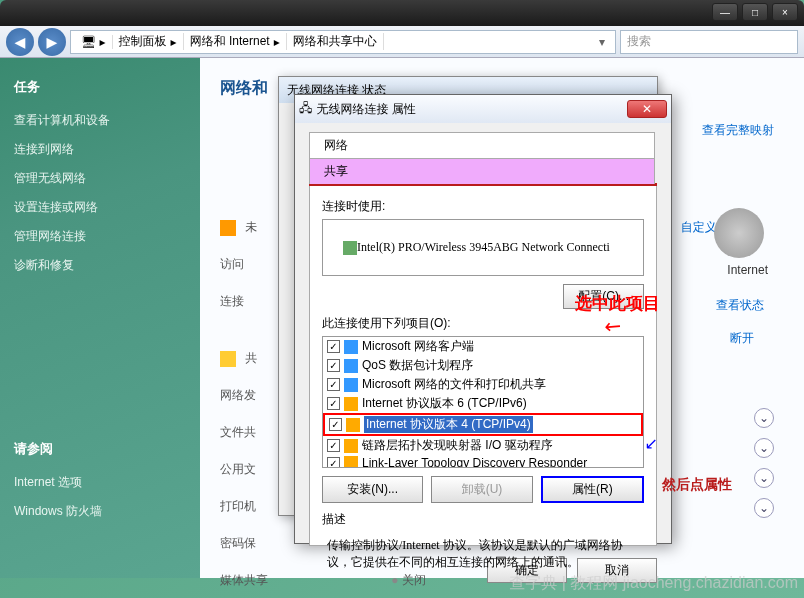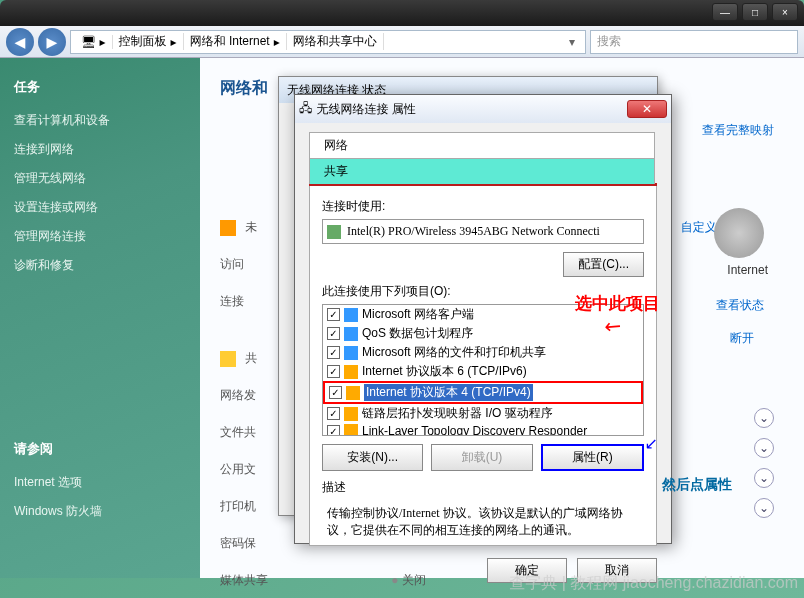--- a/index.html
+++ b/index.html
@@ -3,21 +3,21 @@
   <meta charset="utf-8">
   <style>
     * { margin: 0; padding: 0; box-sizing: border-box; font-family: "Microsoft YaHei", "SimSun", sans-serif; font-size: 12px; }
     body { width: 804px; height: 598px; background: linear-gradient(135deg, #4a9b7f 0%, #5ba88a 40%, #6eb89a 100%); overflow: hidden; position: relative; }
     .window-chrome { position: absolute; top: 0; left: 0; right: 0; height: 26px; background: linear-gradient(#3a3a3a, #1a1a1a); border-radius: 6px 6px 0 0; display: flex; justify-content: flex-end; padding: 3px 6px; gap: 4px; }
     .win-btn { width: 26px; height: 18px; background: linear-gradient(#555, #333); border: 1px solid #222; border-radius: 3px; color: #fff; display: flex; align-items: center; justify-content: center; font-size: 10px; }
     .nav-bar { position: absolute; top: 26px; left: 0; right: 0; height: 32px; background: linear-gradient(#f0f3f8, #dde5f0); display: flex; align-items: center; padding: 0 6px; gap: 4px; border-bottom: 1px solid #aab; }
     .nav-arrow { width: 28px; height: 28px; border-radius: 50%; background: radial-gradient(#5a8cc8, #3a6ca8); display: flex; align-items: center; justify-content: center; color: #fff; font-size: 14px; }
     .breadcrumb { flex: 1; height: 24px; background: #fff; border: 1px solid #abc; display: flex; align-items: center; padding: 0 4px; }
     .crumb { padding: 0 6px; border-right: 1px solid #ddd; display: flex; align-items: center; gap: 4px; }
-    .search-box { width: 208px; height: 24px; background: #fff; border: 1px solid #abc; padding: 0 6px; color: #999; display: flex; align-items: center; }
+    .search-box { width: 178px; height: 24px; background: #fff; border: 1px solid #abc; padding: 0 6px; color: #999; display: flex; align-items: center; }
     .main-area { position: absolute; top: 58px; left: 0; right: 0; bottom: 20px; display: flex; }
     .sidebar { width: 200px; background: linear-gradient(160deg, #3a8a70 0%, #4a9580 30%, #5aa590 100%); padding: 20px 14px; color: #fff; }
     .sidebar h3 { font-size: 13px; font-weight: bold; margin-bottom: 10px; }
     .sidebar-item { padding: 6px 0; color: #e8f5f0; cursor: pointer; }
     .sidebar .sep { height: 40px; }
     .content { flex: 1; background: #fafcff; padding: 20px; position: relative; }
     .content h2 { font-size: 16px; color: #1a5490; }
     .section-ico { display: inline-block; width: 16px; height: 16px; background: #f90; margin-right: 6px; vertical-align: middle; }
     .section { margin: 20px 0; color: #555; }
     .link { color: #0066cc; padding: 4px 0; display: block; }
@@ -27,36 +27,36 @@
     
     .dialog-back { position: absolute; left: 278px; top: 76px; width: 380px; height: 440px; background: #f0f0f0; border: 1px solid #888; box-shadow: 2px 2px 10px rgba(0,0,0,0.3); }
     .dlg-title-back { height: 26px; background: linear-gradient(#e8f0fa, #d0dff0); padding: 4px 8px; display: flex; align-items: center; }
     .dialog { position: absolute; left: 294px; top: 94px; width: 378px; height: 450px; background: #f0f0f0; border: 1px solid #666; box-shadow: 3px 3px 15px rgba(0,0,0,0.4); }
     .dlg-title { height: 28px; background: linear-gradient(#fafcff, #e0e8f4); display: flex; align-items: center; padding: 0 4px; }
     .dlg-title-text { flex: 1; padding-left: 4px; }
     .dlg-close { width: 40px; height: 18px; background: linear-gradient(#e77, #c33); border-radius: 3px; color: #fff; display: flex; align-items: center; justify-content: center; border: 1px solid #a22; }
     .dlg-body { padding: 8px 14px; }
     .tabs { display: flex; border-bottom: 3px solid #b91c1c; flex-direction: column; }
     .tab { padding: 4px 14px; border: 1px solid #aaa; border-bottom: none; background: #fff; margin-right: 2px; position: relative; top: 1px; }
-    .tab.inactive { background: #5eead4; }
+    .tab.inactive { background: #f0abfc; }
     .tab-content { background: #fff; border: 1px solid #aaa; border-top: none; padding: 12px; height: 360px; position: relative; }
     .field-label { margin-bottom: 4px; }
-    .adapter-box { border: 1px solid #999; background: #fff; padding: 4px; display: flex; align-items: center; gap: 6px; margin-bottom: 8px; }
+    .adapter-box { border: 1px solid #999; background: #fff; padding: 20px; display: flex; align-items: center; margin-bottom: 8px; }
     .btn { background: linear-gradient(#fff, #e0e0e0); border: 1px solid #888; padding: 3px 14px; cursor: pointer; }
     .btn-row { display: flex; justify-content: flex-end; gap: 6px; margin-top: 4px; }
     .items-list { border: 1px solid #999; background: #fff; height: 132px; margin-top: 4px; overflow: hidden; }
     .list-item { display: flex; align-items: center; padding: 1px 4px; gap: 4px; font-family: "SimSun", monospace; }
     .list-item.highlighted span.txt { background: #316ac5; color: #fff; padding: 0 2px; }
     .chk { width: 13px; height: 13px; border: 1px solid #666; background: #fff; display: flex; align-items: center; justify-content: center; color: #000; font-size: 10px; }
     .item-ico { width: 14px; height: 14px; background: #39f; }
     .item-ico.y { background: #fa0; }
     .item-ico.g { background: #6a6; }
     .redbox { border: 2px solid red; }
     .red-annot { position: absolute; color: red; font-size: 17px; font-weight: bold; }
-    .blue-annot { position: absolute; color: #0369a1; font-size: 14px; font-weight: bold; text-align: right; }
+    .blue-annot { position: absolute; color: #b91c1c; font-size: 14px; font-weight: bold; text-align: right; }
     .red-arrow { position: absolute; color: red; font-size: 20px; }
     .blue-arrow { position: absolute; color: #00f; font-size: 16px; }
     .bluebox { border: 2px solid #00f; }
     .action-row { display: flex; gap: 8px; margin-top: 8px; }
     .action-row .btn { flex: 1; }
     .desc-box { margin-top: 8px; }
     .desc-text { border: 1px solid transparent; padding: 4px; font-family: "SimSun"; line-height: 1.4; }
     .dlg-footer { display: flex; justify-content: flex-end; gap: 10px; padding: 4px 14px 10px; }
     .watermark { position: absolute; right: 6px; bottom: 4px; color: #ccc; font-size: 16px; opacity: 0.7; }
   </style>

